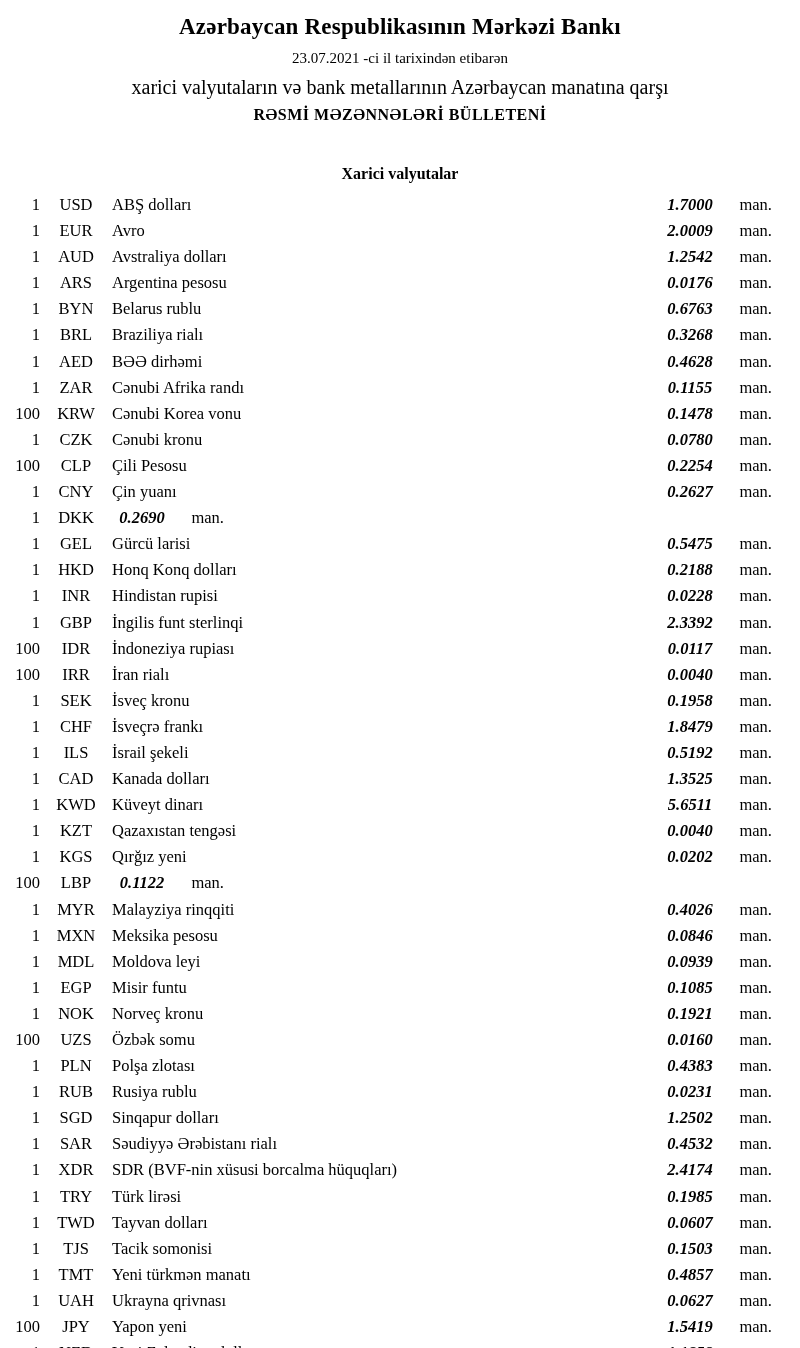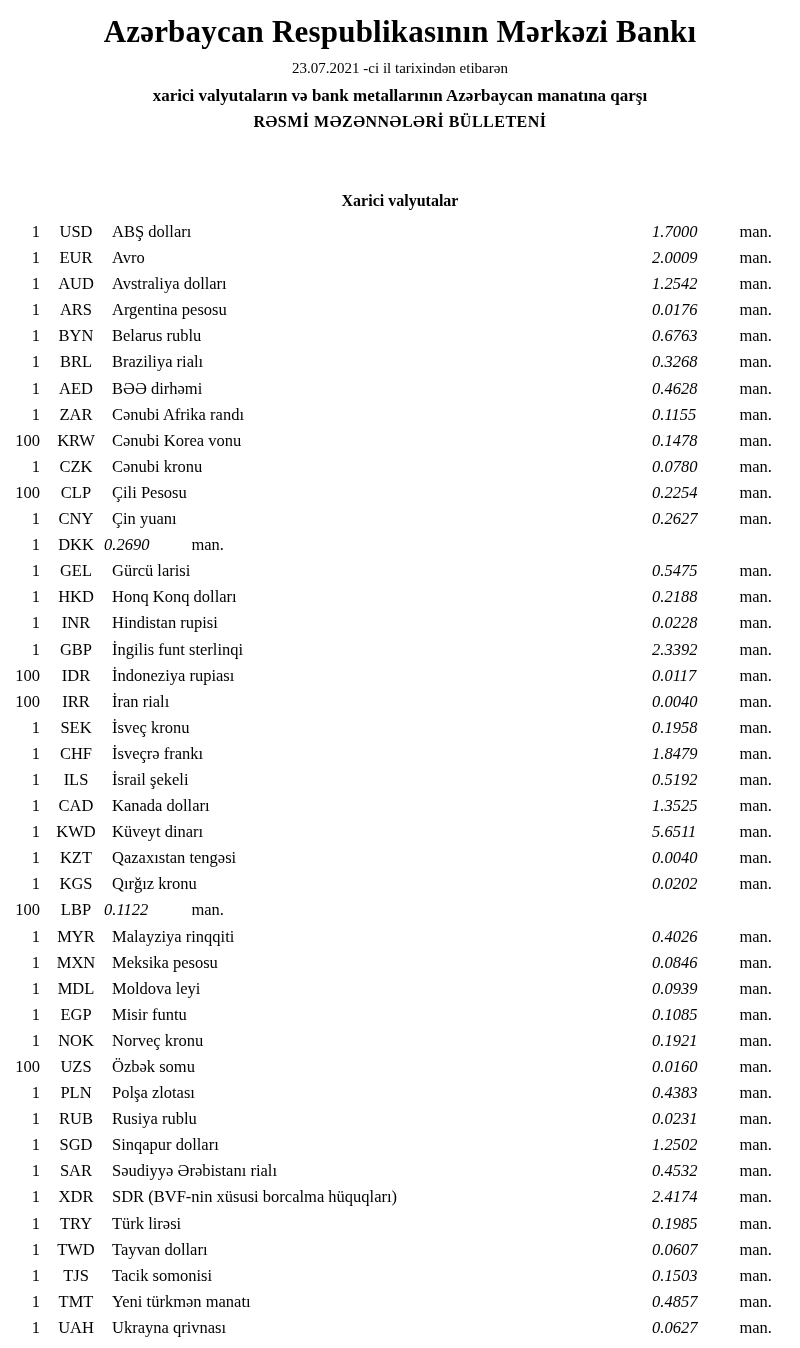--- a/index.html
+++ b/index.html
@@ -15,46 +15,46 @@
     margin: 0 auto;
     background: #ffffff;
     box-sizing: border-box;
     overflow: hidden;
   }
   header {
     text-align: center;
     padding-top: 12px;
   }
   .bank-title {
-    font-size: 31px;
+    font-size: 23px;
     font-weight: bold;
     margin: 2px 0 10px 0;
     letter-spacing: 0.2px;
   }
   .date-line {
     font-size: 15px;
     font-weight: normal;
     margin: 0 0 9px 0;
   }
   .subtitle-1 {
-    font-size: 17px;
-    font-weight: bold;
+    font-size: 20px;
+    font-weight: normal;
     margin: 0 0 7px 0;
   }
   .subtitle-2 {
     font-size: 16px;
     font-weight: bold;
     letter-spacing: 0.5px;
     margin: 6px;
   }
   .section-title {
     text-align: center;
     font-size: 16px;
     font-weight: bold;
-    margin-top: 61px;
+    margin-top: 41px;
     margin-bottom: 9px;
   }
   .rates {
     padding: 0 28px 0 12px;
   }
   .row {
     display: flex;
     align-items: baseline;
     height: 26.1px;
     font-size: 16.5px;
@@ -73,22 +73,22 @@
   }
   .name {
     flex: 1 1 auto;
     margin-left: 8px;
     white-space: nowrap;
     overflow: hidden;
   }
   .rate {
     flex: 0 0 auto;
     width: 76px;
-    text-align: left;
-    font-weight: normal;
+    text-align: center;
+    font-weight: bold;
     font-style: italic;
   }
   .unit {
     flex: 0 0 auto;
     width: 44px;
     text-align: right;
   }
 </style>
 </head>
 <body>
@@ -274,21 +274,21 @@
       <div class="row">
         <span class="qty">1</span>
         <span class="code">KZT</span>
         <span class="name">Qazaxıstan tengəsi</span>
         <span class="rate">0.0040</span>
         <span class="unit">man.</span>
       </div>
       <div class="row">
         <span class="qty">1</span>
         <span class="code">KGS</span>
-        <span class="name">Qırğız kronu</span>
+        <span class="name">Qırğız yeni</span>
         <span class="rate">0.0202</span>
         <span class="unit">man.</span>
       </div>
       <div class="row">
         <span class="qty">100</span>
         <span class="code">LBP</span>
         <span class="rate">0.1122</span>
         <span class="unit">man.</span>
       </div>
       <div class="row">

